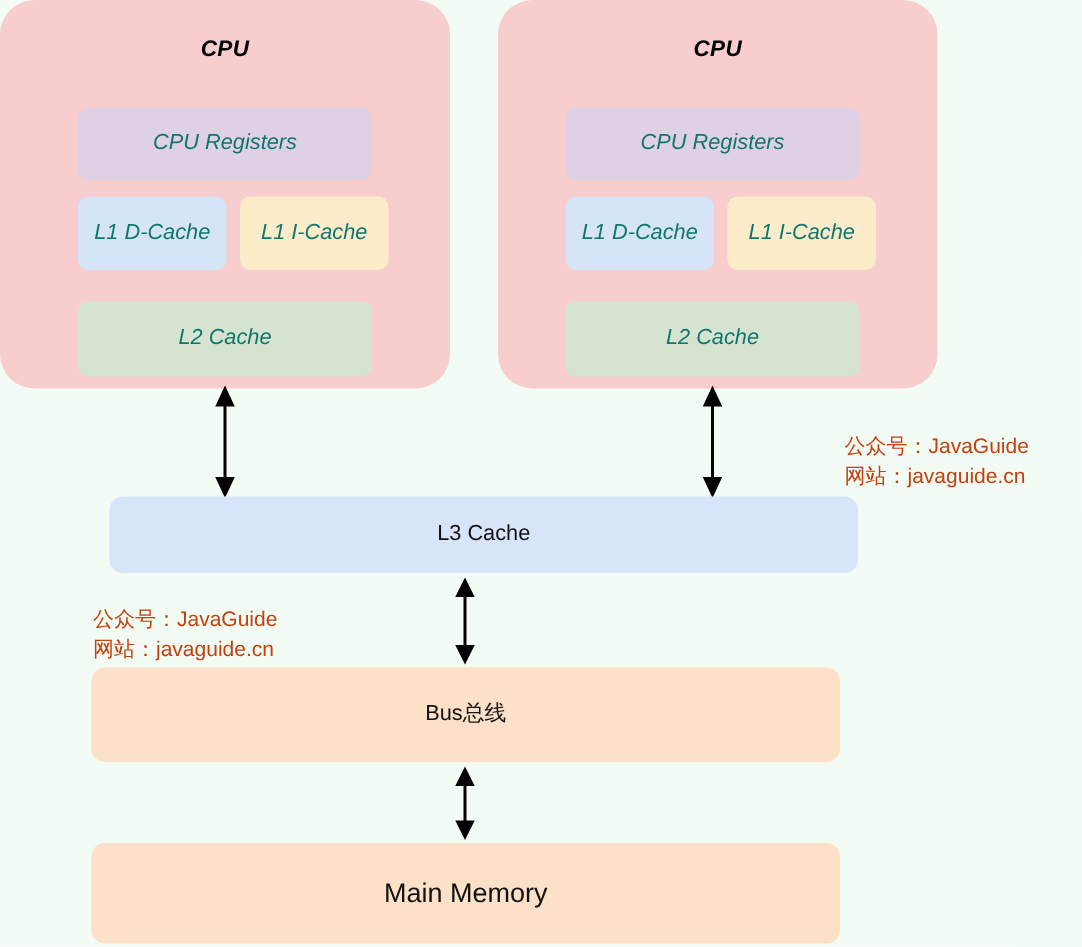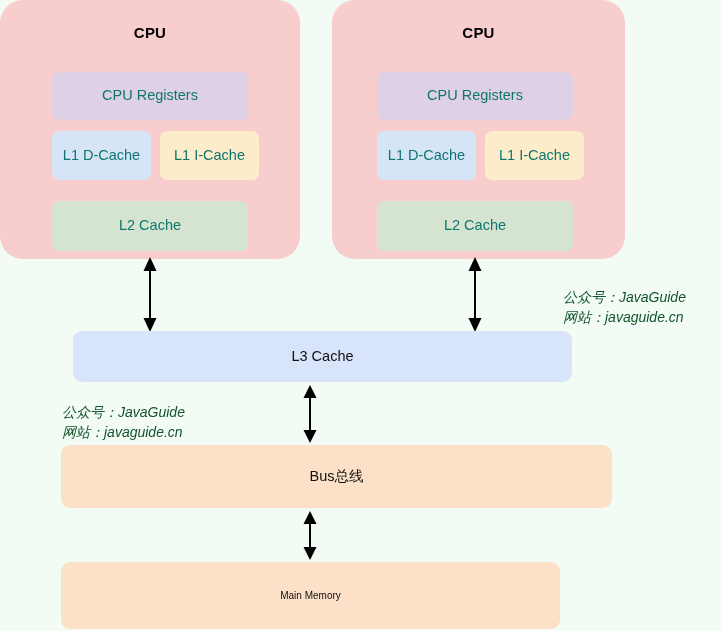--- a/index.html
+++ b/index.html
@@ -29,20 +29,21 @@
     color: #111111;
     text-align: center;
     line-height: 1.2;
   }
 
   
   .cpu-box {
     background: #f7cdcd;
     border-radius: 23px;
     display: block;
+    font-style: italic;
   }
   .cpu-title {
     position: absolute;
     left: 0;
     right: 0;
     top: 24px;
     text-align: center;
     font-size: 15px;
     font-weight: bold;
     color: #000000;
@@ -73,38 +74,37 @@
     margin-left: 12px;
   }
   .bus {
     background: #fce0c8;
     border-radius: 9px;
     font-size: 14.5px;
   }
   .mainmem {
     background: #fce0c8;
     border-radius: 9px;
-    font-size: 10px;
+    font-size: 18px;
   }
 
   
   .arrow {
     position: absolute;
     pointer-events: none;
   }
 
   
   .watermark {
     position: absolute;
-    color: #14532d;
+    color: #c2410c;
     font-size: 14px;
     line-height: 1.45;
     white-space: nowrap;
     user-select: none;
-    font-style: italic;
   }
   .watermark .wline { display: block; }
 </style>
 </head>
 <body>
 
 <div id="canvas">
 
   <div class="box cpu-box" style="left:0px; top:0px; width:300px; height:259px;">
     <div class="cpu-title">CPU</div>
@@ -135,21 +135,21 @@
   </svg>
 
   <div class="box l3cache" style="left:61px; top:331px; width:499px; height:51px;">L3 Cache</div>
 
   <svg class="arrow" style="left:298px; top:384px;" width="24" height="60" viewBox="0 0 24 60">
     <line x1="12" y1="9" x2="12" y2="51" stroke="#000000" stroke-width="2"></line>
     <polygon points="12,1 5.5,14 18.5,14" fill="#000000"></polygon>
     <polygon points="12,59 5.5,46 18.5,46" fill="#000000"></polygon>
   </svg>
 
-  <div class="box bus" style="left:61px; top:445px; width:551px; height:63px;">Bus总线</div>
+  <div class="box bus" style="left:61px; top:445px; width:499px; height:63px;">Bus总线</div>
 
   <svg class="arrow" style="left:298px; top:510px;" width="24" height="51" viewBox="0 0 24 51">
     <line x1="12" y1="9" x2="12" y2="42" stroke="#000000" stroke-width="2"></line>
     <polygon points="12,1 5.5,14 18.5,14" fill="#000000"></polygon>
     <polygon points="12,50 5.5,37 18.5,37" fill="#000000"></polygon>
   </svg>
 
   <div class="box mainmem" style="left:61px; top:562px; width:499px; height:67px;">Main Memory</div>
 
   <div class="watermark" style="left:563px; top:287px;">

